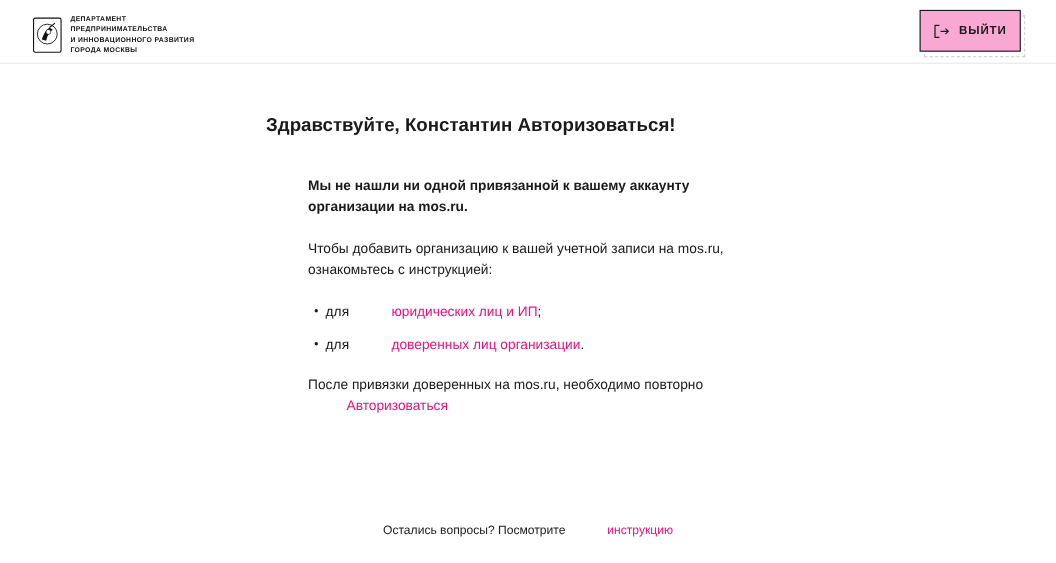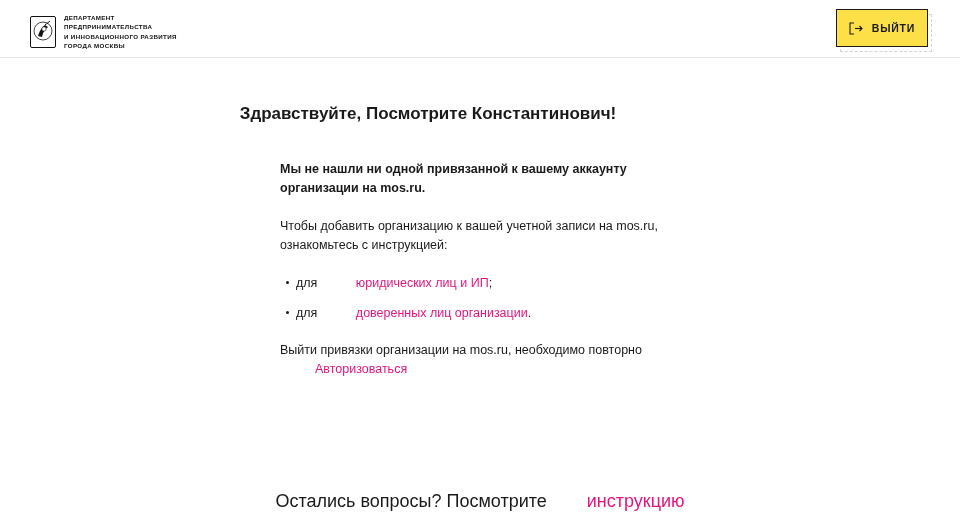--- a/index.html
+++ b/index.html
@@ -64,21 +64,21 @@
     width: 92px;
     height: 38px;
     border: 1px dashed #d4d4d4;
     box-sizing: border-box;
   }
   .logout-btn {
     position: relative;
     width: 92px;
     height: 38px;
     border: 1px solid #1a1a1a;
-    background: #fde047;
+    background: #f9a8d4;
     display: flex;
     align-items: center;
     justify-content: center;
     gap: 8px;
     cursor: pointer;
     box-sizing: border-box;
     padding: 0;
   }
   .logout-label {
     font-size: 10.5px;
@@ -143,23 +143,23 @@
     text-decoration: none;
     cursor: pointer;
     padding-left: 35px;
   }
 
   
   .footer {
     position: absolute;
     left: 0;
     right: 0;
-    bottom: 0;
+    bottom: 24px;
     text-align: center;
-    font-size: 18px;
+    font-size: 11px;
     color: #1a1a1a;
   }
   .footer .footer-text { color: #1a1a1a; }
 </style>
 </head>
 <body>
 
 <div class="header">
 
   <div class="logo-block">
@@ -189,31 +189,31 @@
       </span>
       <span class="logout-label">Выйти</span>
     </button>
   </div>
 
 </div>
 
 <div class="main">
   <div class="content">
 
-    <h1 class="greeting">Здравствуйте, Посмотрите Константинович!</h1>
+    <h1 class="greeting">Здравствуйте, Константин Авторизоваться!</h1>
 
     <p class="para para-bold">Мы не нашли ни одной привязанной к вашему аккаунту организации на mos.ru.</p>
 
     <p class="para">Чтобы добавить организацию к вашей учетной записи на mos.ru, ознакомьтесь с инструкцией:</p>
 
     <ul class="bullets">
       <li><span>для </span><a class="link">юридических лиц и ИП</a><span>;</span></li>
       <li><span>для </span><a class="link">доверенных лиц организации</a><span>.</span></li>
     </ul>
 
-    <p class="para"><span>Выйти привязки организации на mos.ru, необходимо повторно </span><a class="link">Авторизоваться</a></p>
+    <p class="para"><span>После привязки доверенных на mos.ru, необходимо повторно </span><a class="link">Авторизоваться</a></p>
 
   </div>
 </div>
 
 <div class="footer">
   <span class="footer-text">Остались вопросы? Посмотрите </span><a class="link">инструкцию</a>
 </div>
 
 </body></html>

